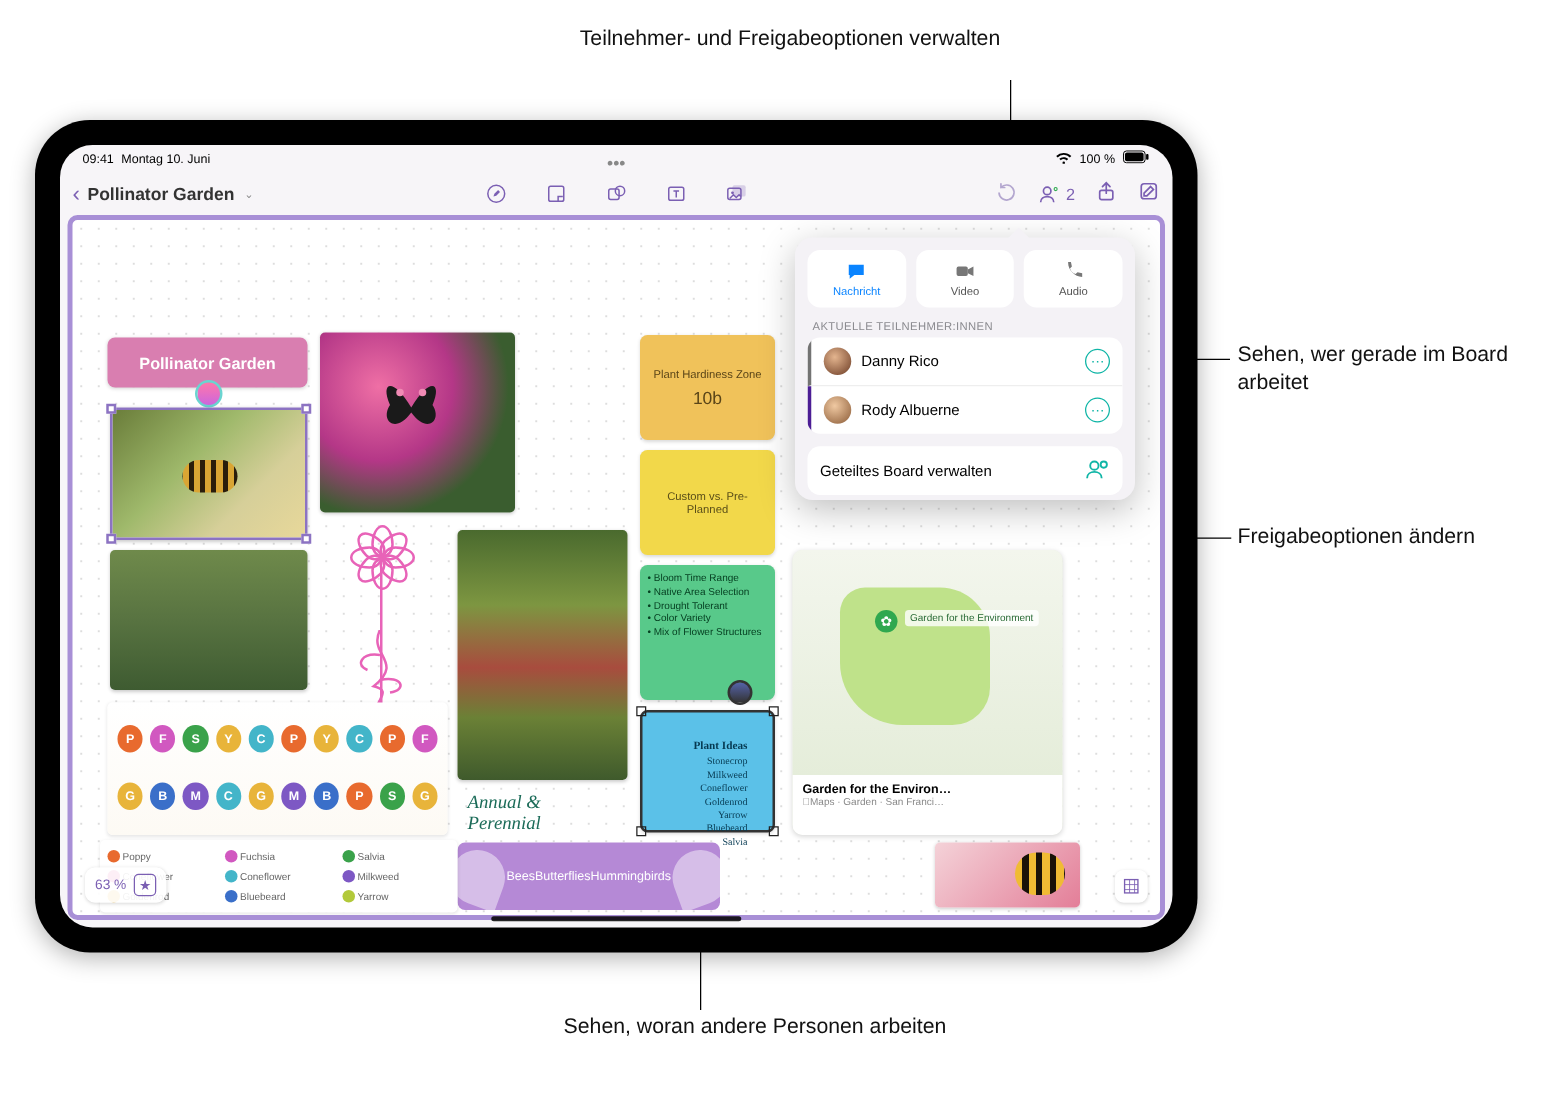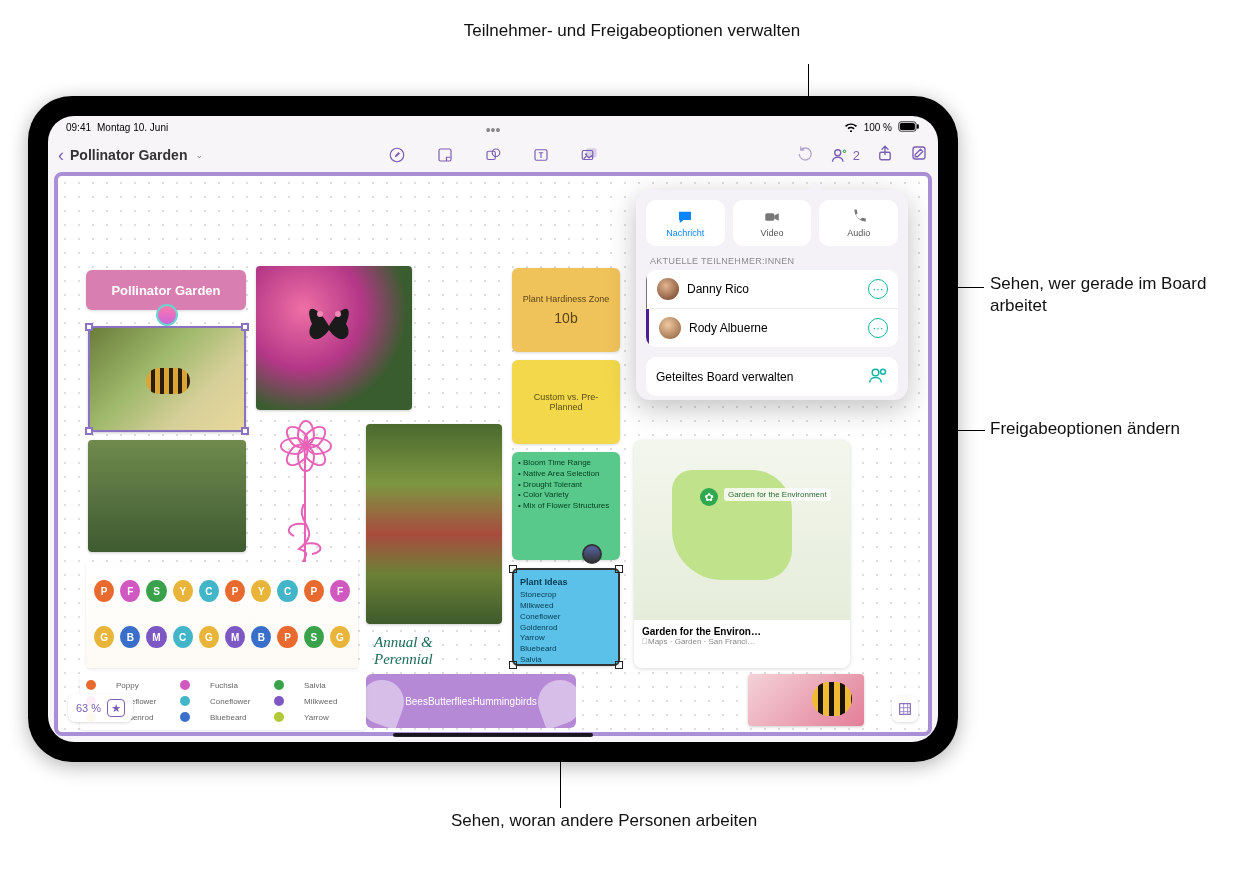--- a/index.html
+++ b/index.html
@@ -92,21 +92,21 @@
   .flower-stem { position:absolute; left:50px; top:40px; width:2px; height:130px; background:#e863b8;}
   .flower-head { position:absolute; left:24px; top:6px; width:56px; height:56px;}
   .petal { position:absolute; width:18px; height:26px; border:2px solid #e863b8; border-radius:50% 50% 50% 50% / 60% 60% 40% 40%; left:19px; top:0; transform-origin: 50% 100%;}
   .echinacea-label { position:absolute; left:200px; top:430px; font-family: cursive; color:#e863b8; font-size:13px;}
   
   .note-hardiness { left:454px; top:92px; width:108px; height:84px; background:#f0c25a; color:#5a4518; text-align:center; display:flex; flex-direction:column; justify-content:center; gap:6px;}
   .hardiness-val { font-size:14px; font-weight:400;}
   .note-custom { left:454px; top:184px; width:108px; height:84px; background:#f2d84a; color:#5a4e18; text-align:center; display:flex; align-items:center; justify-content:center;}
   .note-bloom { left:454px; top:276px; width:108px; height:108px; background:#58c98a; color:#064022; font-size:8px; line-height:1.35; padding:6px;}
   .note-bloom .avatar-cursor2 { position:absolute; right:18px; bottom:-4px; width:20px;height:20px;border-radius:50%;background:linear-gradient(#5563a9,#333);border:2px solid #333;}
-  .note-ideas { left:454px; top:392px; width:108px; height:98px; background:#5bc1e8; color:#063a52; text-align:left; font-size:8px; line-height:1.35; padding:6px; border:2px solid #333;}
+  .note-ideas { left:454px; top:392px; width:108px; height:98px; background:#5bc1e8; color:#063a52; text-align:right; font-size:8px; line-height:1.35; padding:20px; border:2px solid #333;font-family:Liberation Serif, serif;}
   .note-ideas .ideas-title{font-weight:700;font-size:9px;margin-bottom:2px;}
   .idea-sel{position:absolute;width:8px;height:8px;border:1.5px solid #222;background:transparent;}
   
   .map-card { position:absolute; left:576px; top:264px; width:216px; height:228px; background:#eef3e6; border-radius:8px; box-shadow:0 1px 4px rgba(0,0,0,.15); overflow:hidden;}
   .map-area{height:180px;background:linear-gradient(180deg,#f3f6ed,#e5edda);position:relative;}
   .park{position:absolute;left:38px;top:30px;width:120px;height:110px;background:#bfe28a;border-radius:20px 40px 30px 50px;}
   .map-pin{position:absolute;left:66px;top:48px;width:18px;height:18px;background:#2fa84f;border-radius:50%;display:flex;align-items:center;justify-content:center;color:#fff;font-size:11px;}
   .map-pin-label{position:absolute;left:90px;top:48px;font-size:8px;color:#2a6b36;background:rgba(255,255,255,.8);padding:2px 4px;border-radius:3px;}
   .map-footer{height:48px;padding:6px 8px;background:#fff;}
   .map-title{font-size:10px;font-weight:600;}
@@ -117,21 +117,21 @@
   .bees-bar::before{left:-6px;top:6px;transform:rotate(20deg);}
   .bees-bar::after{right:-6px;top:6px;transform:rotate(-20deg) scaleX(-1);}
   
   .annual-label { position:absolute; left:316px; top:458px; font-family:cursive; font-style:italic; color:#1b6b58; font-size:15px; line-height:1.1;}
   
   .bed-drawing { position:absolute; left:28px; top:386px; width:272px; height:106px; background:linear-gradient(#fff,#fdfaf4); border-radius:4px; box-shadow:0 1px 3px rgba(0,0,0,.1);}
   .bed-drawing .row{position:absolute;left:8px;right:8px;height:46px;display:flex;gap:6px;align-items:center;}
   .dot{width:22px;height:22px;border-radius:50%;display:flex;align-items:center;justify-content:center;color:#fff;font-size:10px;font-weight:700;}
   
   .legend { position:absolute; left:22px; top:496px; width:286px; height:58px; background:#fff; border-radius:4px;box-shadow:0 1px 3px rgba(0,0,0,.1); padding:6px; display:grid; grid-template-columns:repeat(3,1fr); gap:2px 8px; font-size:8px; color:#666;}
-  .leg-item{display:flex;align-items:center;gap:20px;}
+  .leg-item{display:flex;align-items:center;gap:2px;}
   .leg-dot{width:10px;height:10px;border-radius:50%;}
   
   .photo-bee2 { right:64px; bottom:6px; width:116px; height:52px; background:linear-gradient(135deg,#f4d2d8,#e37e98);}
   .bee2-body{position:absolute;right:12px;top:8px;width:40px;height:34px;background:repeating-linear-gradient(90deg,#f0bb34 0 6px,#1a1208 6px 11px);border-radius:18px;}
   
   .zoom-badge { position:absolute; left:10px; bottom:10px; display:flex; align-items:center; gap:6px; background:rgba(255,255,255,.92); border-radius:8px; padding:5px 8px; font-size:11px; color:#7b5fb3; box-shadow:0 1px 3px rgba(0,0,0,.15);}
   .zoom-star{width:18px;height:18px;border:1.4px solid #7b5fb3;border-radius:4px;display:flex;align-items:center;justify-content:center;font-size:11px;}
   .grid-btn { position:absolute; right:10px; bottom:10px; width:26px;height:26px;background:rgba(255,255,255,.92);border-radius:7px;box-shadow:0 1px 3px rgba(0,0,0,.15);display:flex;align-items:center;justify-content:center;color:#7b5fb3;}
   
   .home-indicator{position:absolute;bottom:5px;left:50%;transform:translateX(-50%);width:200px;height:4px;background:#000;border-radius:3px;opacity:.85;}
@@ -144,21 +144,21 @@
   }
   .pop-seg { display:flex; gap:8px; margin-bottom:10px;}
   .seg-btn { flex:1; background:#fff; border-radius:10px; height:46px; display:flex; flex-direction:column; align-items:center; justify-content:center; gap:2px; font-size:9px; color:#555;}
   .seg-btn.active{ color:#0a84ff;}
   .seg-btn svg{width:18px;height:18px;}
   .pop-section-title { font-size:9px; color:#8a8a8f; letter-spacing:.3px; margin:6px 4px 4px;}
   .pop-list { background:#fff; border-radius:10px; overflow:hidden;}
   .pop-row { display:flex; align-items:center; padding:8px 10px; gap:8px; border-bottom:1px solid #eee;}
   .pop-row:last-child{border-bottom:none;}
   .pop-row.indented{border-left:3px solid transparent;}
-  .pop-row.live1{border-left:1px solid #737373;align-items:center;}
+  .pop-row.live1{border-left:3px solid #737373;align-items:center;}
   .pop-row.live2{border-left:3px solid #4c1d95;}
   .pop-avatar{width:22px;height:22px;border-radius:50%;background:linear-gradient(#888,#555);}
   .pop-avatar.p1{background:radial-gradient(circle at 40% 35%, #e4b58f, #6a3a23);}
   .pop-avatar.p2{background:radial-gradient(circle at 40% 35%, #f0c9a2, #8a5a36);}
   .pop-more{width:20px;height:20px;border:1.5px solid #0fb5a6;color:#0fb5a6;border-radius:50%;display:flex;align-items:center;justify-content:center;font-size:11px;margin-left:auto;}
   .pop-name{flex:1;font-size:12px;}
   .toggle{position:relative;width:40px;height:24px;background:#0fb5a6;border-radius:12px;margin-left:auto;}
   .toggle::after{content:"";position:absolute;right:2px;top:2px;width:20px;height:20px;background:#fff;border-radius:50%;box-shadow:0 1px 2px rgba(0,0,0,.3);}
   .pop-list + .pop-list { margin-top:10px;}
   .manage-icon{margin-left:auto;color:#0fb5a6;}

